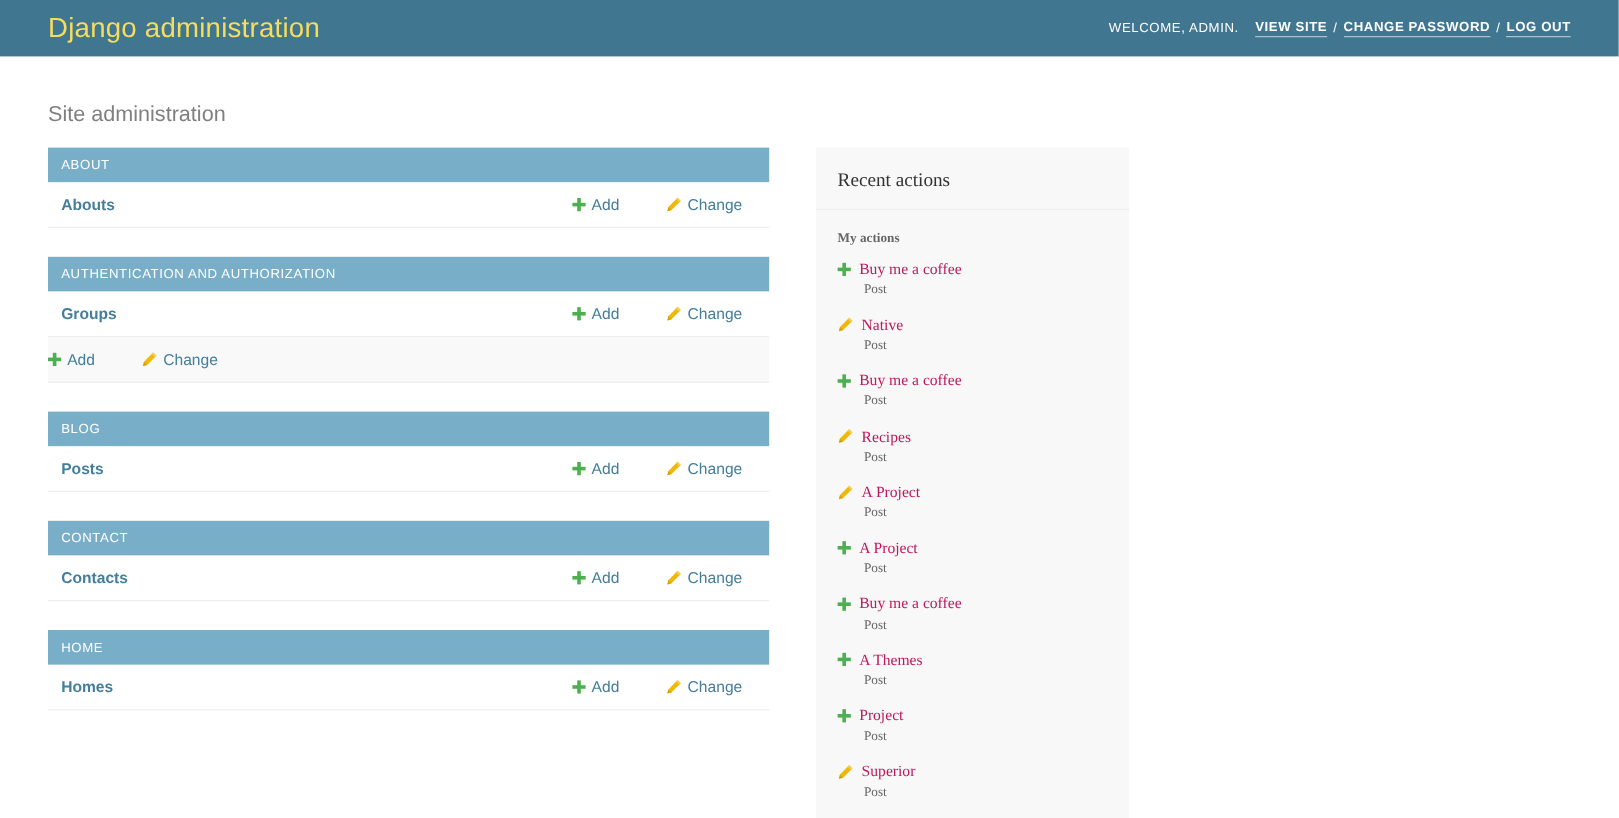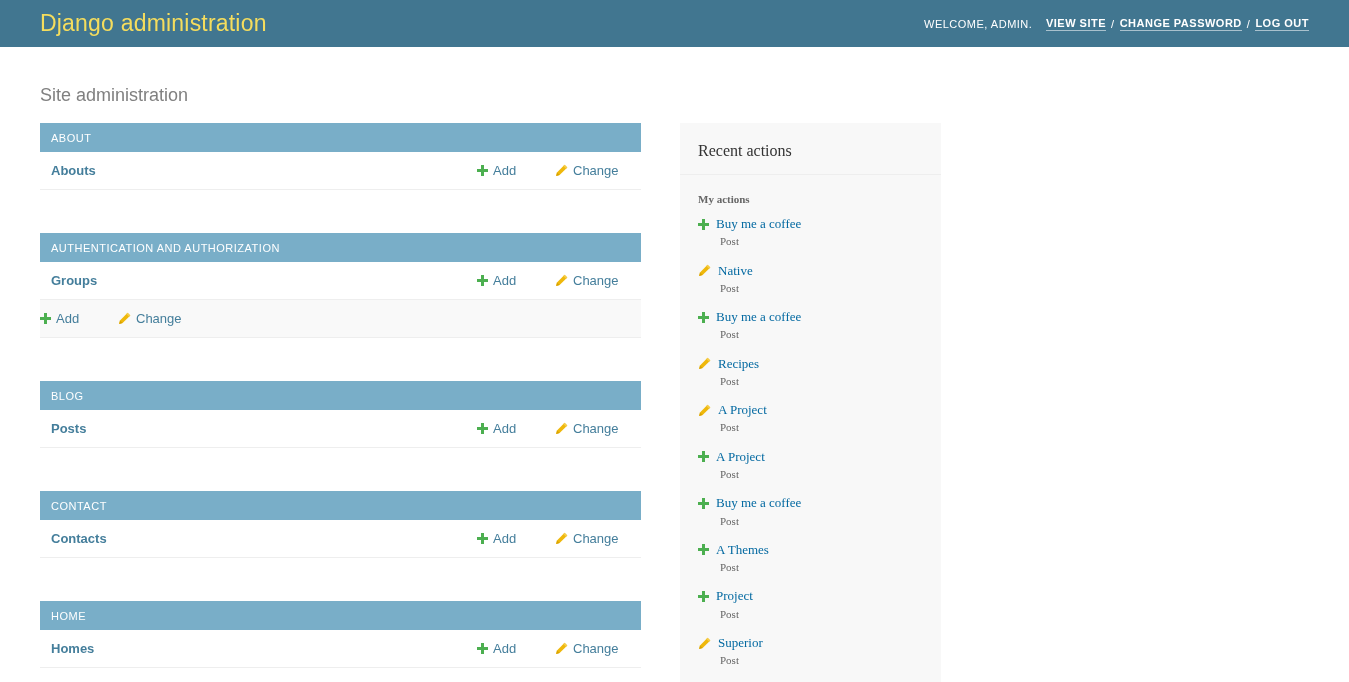--- a/index.html
+++ b/index.html
@@ -64,21 +64,21 @@
     font-weight: 400;
     color: #808080;
     margin: 0;
     padding: 22px 0 16px 0;
     line-height: 1.2;
   }
   #main-columns { display: flex; align-items: flex-start; }
 
   
   #app-list { width: 601px; flex: 0 0 601px; }
-  .app-module { margin-bottom: 43px; }
+  .app-module { margin-bottom: 24px; }
   .app-module:last-child { margin-bottom: 0; }
   .module-caption {
     background: #79aec8;
     color: #ffffff;
     font-size: 11px;
     font-weight: normal;
     letter-spacing: 0.5px;
     text-transform: uppercase;
     padding: 9px 12px 8px 11px;
     line-height: 1.1;
@@ -160,21 +160,21 @@
     color: #666666;
     margin: 0;
     padding: 18px 18px 10px 18px;
     line-height: 1.2;
   }
   #action-list { list-style: none; margin: 0; padding: 0 18px 20px 18px; }
   #action-list li { margin-bottom: 14px; }
   #action-list li:last-child { margin-bottom: 0; }
   .action-row { display: flex; align-items: center; gap: 7px; }
   .action-title {
-    color: #0369a1;
+    color: #be185d;
     text-decoration: none;
     font-size: 13px;
     line-height: 1.25;
   }
   .action-model {
     display: block;
     font-size: 11px;
     color: #666666;
     padding-left: 22px;
     margin-top: 2px;

